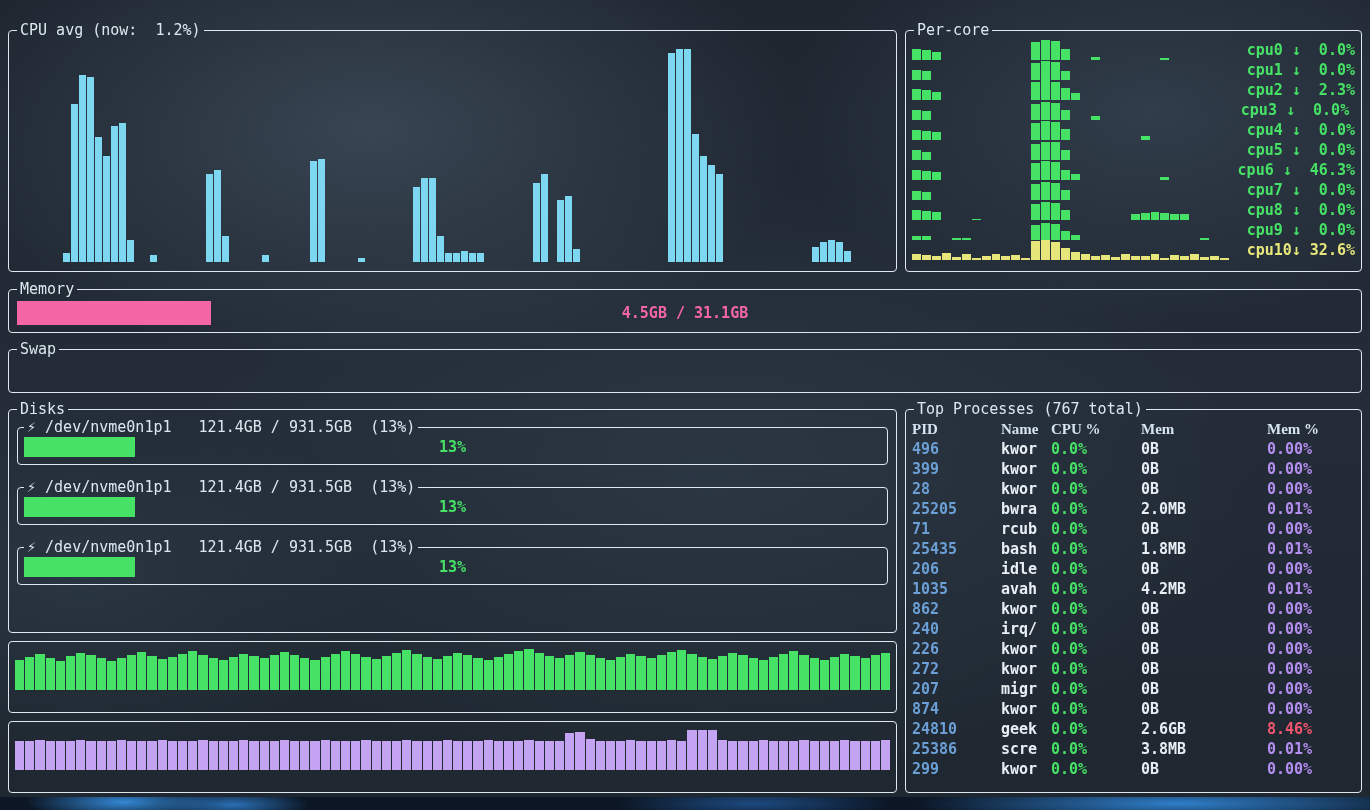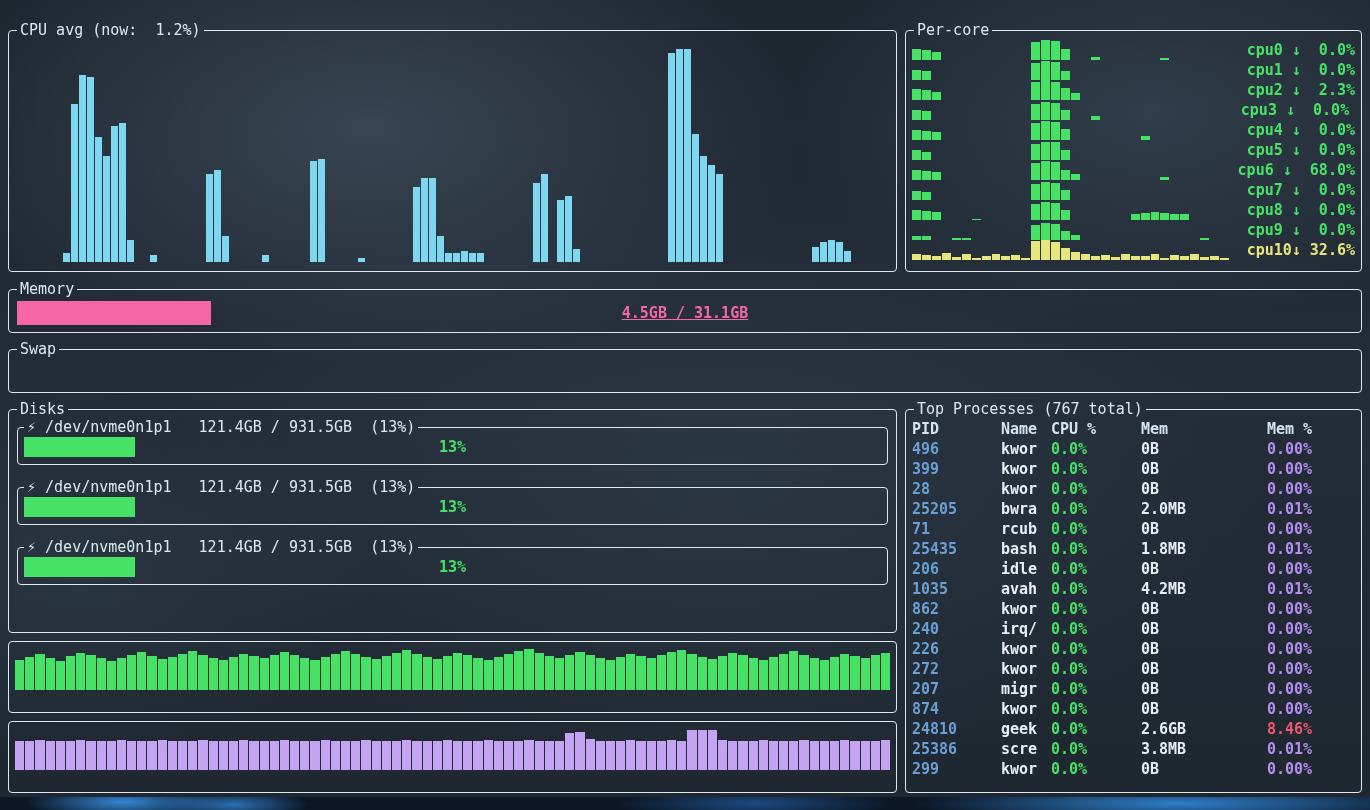--- a/index.html
+++ b/index.html
@@ -65,21 +65,21 @@
   .gauge{position:relative;height:24px;margin:4px 2px 0;}
   .gauge-fill{position:absolute;left:0;top:0;bottom:0;}
   .gauge-label{position:absolute;left:0;right:0;top:0;bottom:0;text-align:center;line-height:24px;font-weight:700;}
 
   .disk-box{position:static;width:auto;height:46px;margin:2px 2px 14px;padding:0 4px 2px;}
   .disk-gauge{position:relative;height:20px;margin:2px 2px 0;}
   .disk-gauge .gauge-label{line-height:20px;}
 
   .prow{display:grid;grid-template-columns:89px 50px 90px 126px 1fr;height:20px;line-height:20px;font-weight:700;white-space:pre;}
   .prow span{overflow:hidden;}
-  .phead{margin-top:2px;color:#d4e4f0;}
+  .phead{margin-top:2px;color:#d4e4f0;font-family:Liberation Serif, serif;}
 </style>
 </head>
 <body>
 
 <div class="term">
 
 
   <fieldset id="p-cpu">
     <legend>CPU avg (now:  1.2%)</legend>
     <div id="cpu-chart" class="chart">
@@ -449,21 +449,21 @@
             <div class="bar" style="height: 0%; background: rgb(70, 226, 102); visibility: hidden;"></div>
             <div class="bar" style="height: 0%; background: rgb(70, 226, 102); visibility: hidden;"></div>
             <div class="bar" style="height: 15%; background: rgb(70, 226, 102);"></div>
             <div class="bar" style="height: 0%; background: rgb(70, 226, 102); visibility: hidden;"></div>
             <div class="bar" style="height: 0%; background: rgb(70, 226, 102); visibility: hidden;"></div>
             <div class="bar" style="height: 0%; background: rgb(70, 226, 102); visibility: hidden;"></div>
             <div class="bar" style="height: 0%; background: rgb(70, 226, 102); visibility: hidden;"></div>
             <div class="bar" style="height: 0%; background: rgb(70, 226, 102); visibility: hidden;"></div>
             <div class="bar" style="height: 0%; background: rgb(70, 226, 102); visibility: hidden;"></div>
           </div>
-          <span class="core-label" style="color: rgb(70, 226, 102);">cpu6 ↓  68.0%</span>
+          <span class="core-label" style="color: rgb(70, 226, 102);">cpu6 ↓  46.3%</span>
         </div>
         <div class="core-row">
           <div class="core-spark">
             <div class="bar" style="height: 46%; background: rgb(70, 226, 102);"></div>
             <div class="bar" style="height: 40%; background: rgb(70, 226, 102);"></div>
             <div class="bar" style="height: 0%; background: rgb(70, 226, 102); visibility: hidden;"></div>
             <div class="bar" style="height: 0%; background: rgb(70, 226, 102); visibility: hidden;"></div>
             <div class="bar" style="height: 0%; background: rgb(70, 226, 102); visibility: hidden;"></div>
             <div class="bar" style="height: 0%; background: rgb(70, 226, 102); visibility: hidden;"></div>
             <div class="bar" style="height: 0%; background: rgb(70, 226, 102); visibility: hidden;"></div>
@@ -606,21 +606,21 @@
           </div>
           <span class="core-label" style="color: rgb(230, 230, 122);">cpu10↓ 32.6%</span>
         </div>
       </div>
   </fieldset>
 
   <fieldset id="p-mem">
     <legend>Memory</legend>
     <div class="gauge">
       <div class="gauge-fill" style="width: 14.5%; background: rgb(245, 102, 164);"></div>
-      <div class="gauge-label" style="color: rgb(245, 102, 164); text-decoration: underline;">4.5GB / 31.1GB</div>
+      <div class="gauge-label" style="color: rgb(245, 102, 164);">4.5GB / 31.1GB</div>
     </div>
   </fieldset>
 
   <fieldset id="p-swap">
     <legend>Swap</legend>
   </fieldset>
 
   <fieldset id="p-disks">
     <legend>Disks</legend>
     <div id="disk-list">

